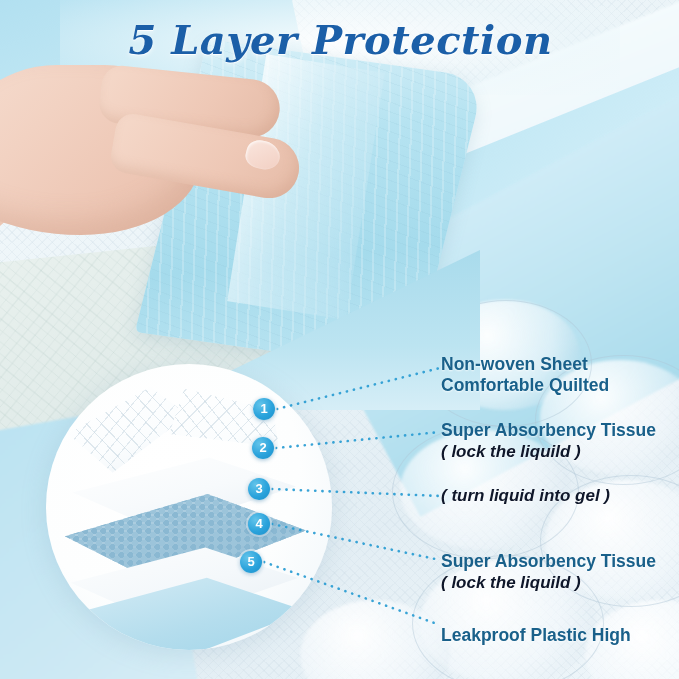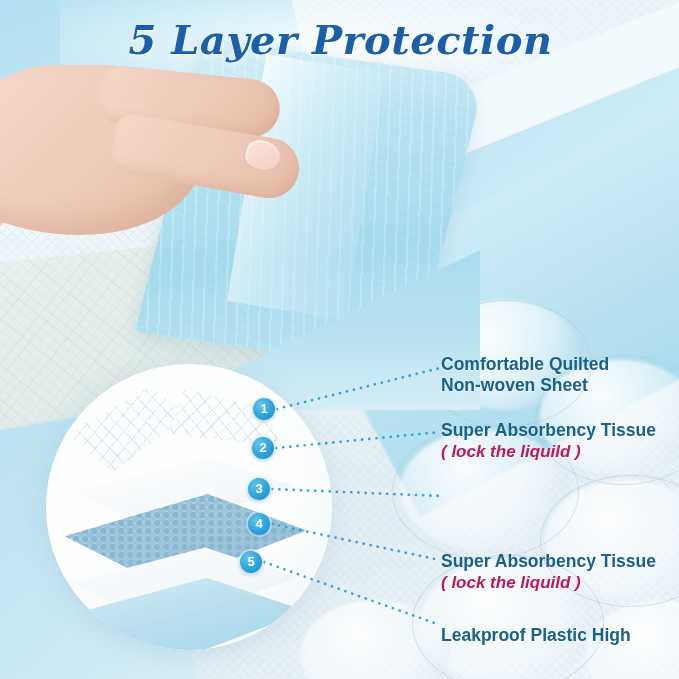--- a/index.html
+++ b/index.html
@@ -275,21 +275,21 @@
     color: #19608a;
     white-space: nowrap;
     text-shadow: 0 1px 2px rgba(255,255,255,.75);
   }
   .label-sub {
     font-family: "Liberation Sans", sans-serif;
     font-style: italic;
     font-weight: bold;
     font-size: 17px;
     line-height: 21px;
-    color: #be185d;
+    color: #0f172a;
     white-space: nowrap;
     text-shadow: 0 1px 2px rgba(255,255,255,.75);
   }
 </style>
 </head>
 <body>
 
 <div id="infographic">
 
   <div class="scene">
@@ -352,30 +352,31 @@
 
   <div class="badge" style="left:253px; top:398px;">1</div>
   <div class="badge" style="left:252px; top:437px;">2</div>
   <div class="badge" style="left:248px; top:478px;">3</div>
   <div class="badge" style="left:248px; top:513px;">4</div>
   <div class="badge" style="left:240px; top:551px;">5</div>
 
   <div class="title">5 Layer Protection</div>
 
   <div class="label-group" style="top:354px;">
+    <div class="label-main">Non-woven Sheet</div>
     <div class="label-main">Comfortable Quilted</div>
-    <div class="label-main">Non-woven Sheet</div>
   </div>
 
   <div class="label-group" style="top:420px;">
     <div class="label-main">Super Absorbency Tissue</div>
     <div class="label-sub">( lock the liquild )</div>
   </div>
 
   <div class="label-group" style="top:485px;">
+    <div class="label-sub">( turn liquid into gel )</div>
   </div>
 
   <div class="label-group" style="top:551px;">
     <div class="label-main">Super Absorbency Tissue</div>
     <div class="label-sub">( lock the liquild )</div>
   </div>
 
   <div class="label-group" style="top:625px;">
     <div class="label-main">Leakproof Plastic High</div>
   </div>

